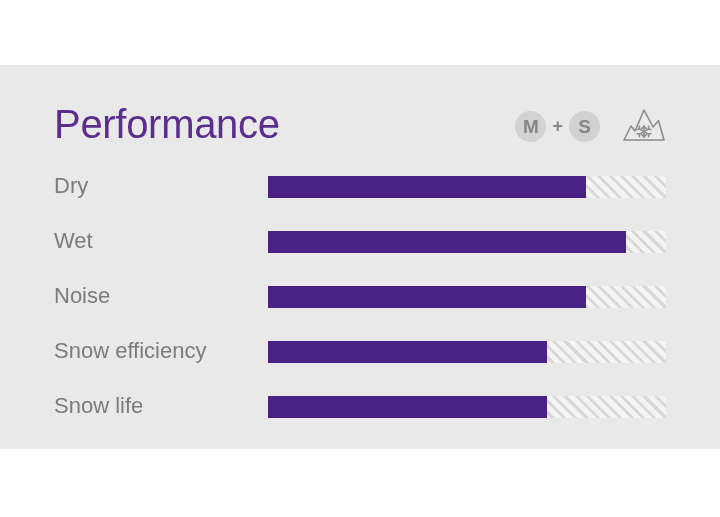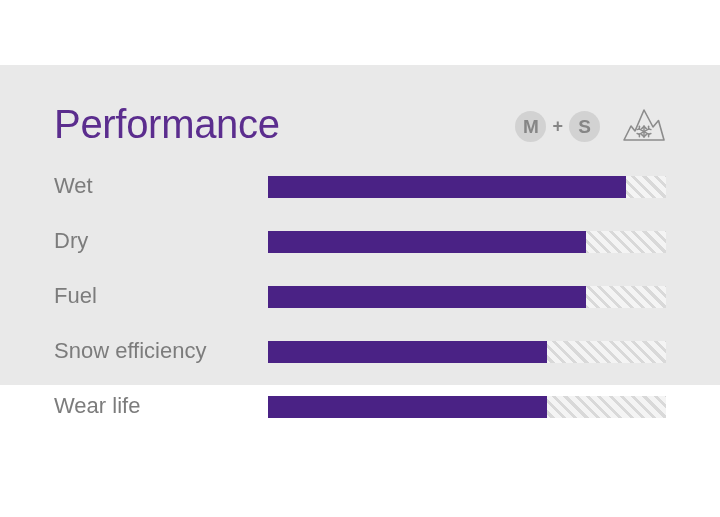--- a/index.html
+++ b/index.html
@@ -22,21 +22,21 @@
     height: 517px;
     background: #ffffff;
   }
 
   
   #panel {
     position: absolute;
     left: 0;
     top: 65px;
     width: 720px;
-    height: 320px;
+    height: 384px;
     background: #e9e9e9;
   }
 
   
   #header {
     position: absolute;
     left: 54px;
     top: 33px;          
     width: 612px;
     height: 62px;
@@ -181,50 +181,50 @@
             <line x1="17.4" y1="28.2" x2="15.1" y2="27.5"></line>
           </g>
         </svg>
 
       </div>
     </div>
 
     <div id="rows">
 
       <div class="perf-row">
+        <div class="row-label">Dry</div>
+        <div class="bar-track">
+          <div class="bar-fill" style="width: 80%;"></div>
+        </div>
+      </div>
+
+      <div class="perf-row">
         <div class="row-label">Wet</div>
         <div class="bar-track">
           <div class="bar-fill" style="width: 90%;"></div>
         </div>
       </div>
 
-      <div class="perf-row">
-        <div class="row-label">Dry</div>
+
+      <div class="perf-row">
+        <div class="row-label">Noise</div>
         <div class="bar-track">
           <div class="bar-fill" style="width: 80%;"></div>
         </div>
       </div>
 
-
-      <div class="perf-row">
-        <div class="row-label">Fuel</div>
-        <div class="bar-track">
-          <div class="bar-fill" style="width: 80%;"></div>
-        </div>
-      </div>
-
       <div class="perf-row">
         <div class="row-label">Snow efficiency</div>
         <div class="bar-track">
           <div class="bar-fill" style="width: 70%;"></div>
         </div>
       </div>
 
       <div class="perf-row">
-        <div class="row-label">Wear life</div>
+        <div class="row-label">Snow life</div>
         <div class="bar-track">
           <div class="bar-fill" style="width: 70%;"></div>
         </div>
       </div>
 
     </div>
   </div>
 </div>
 
 </body></html>

